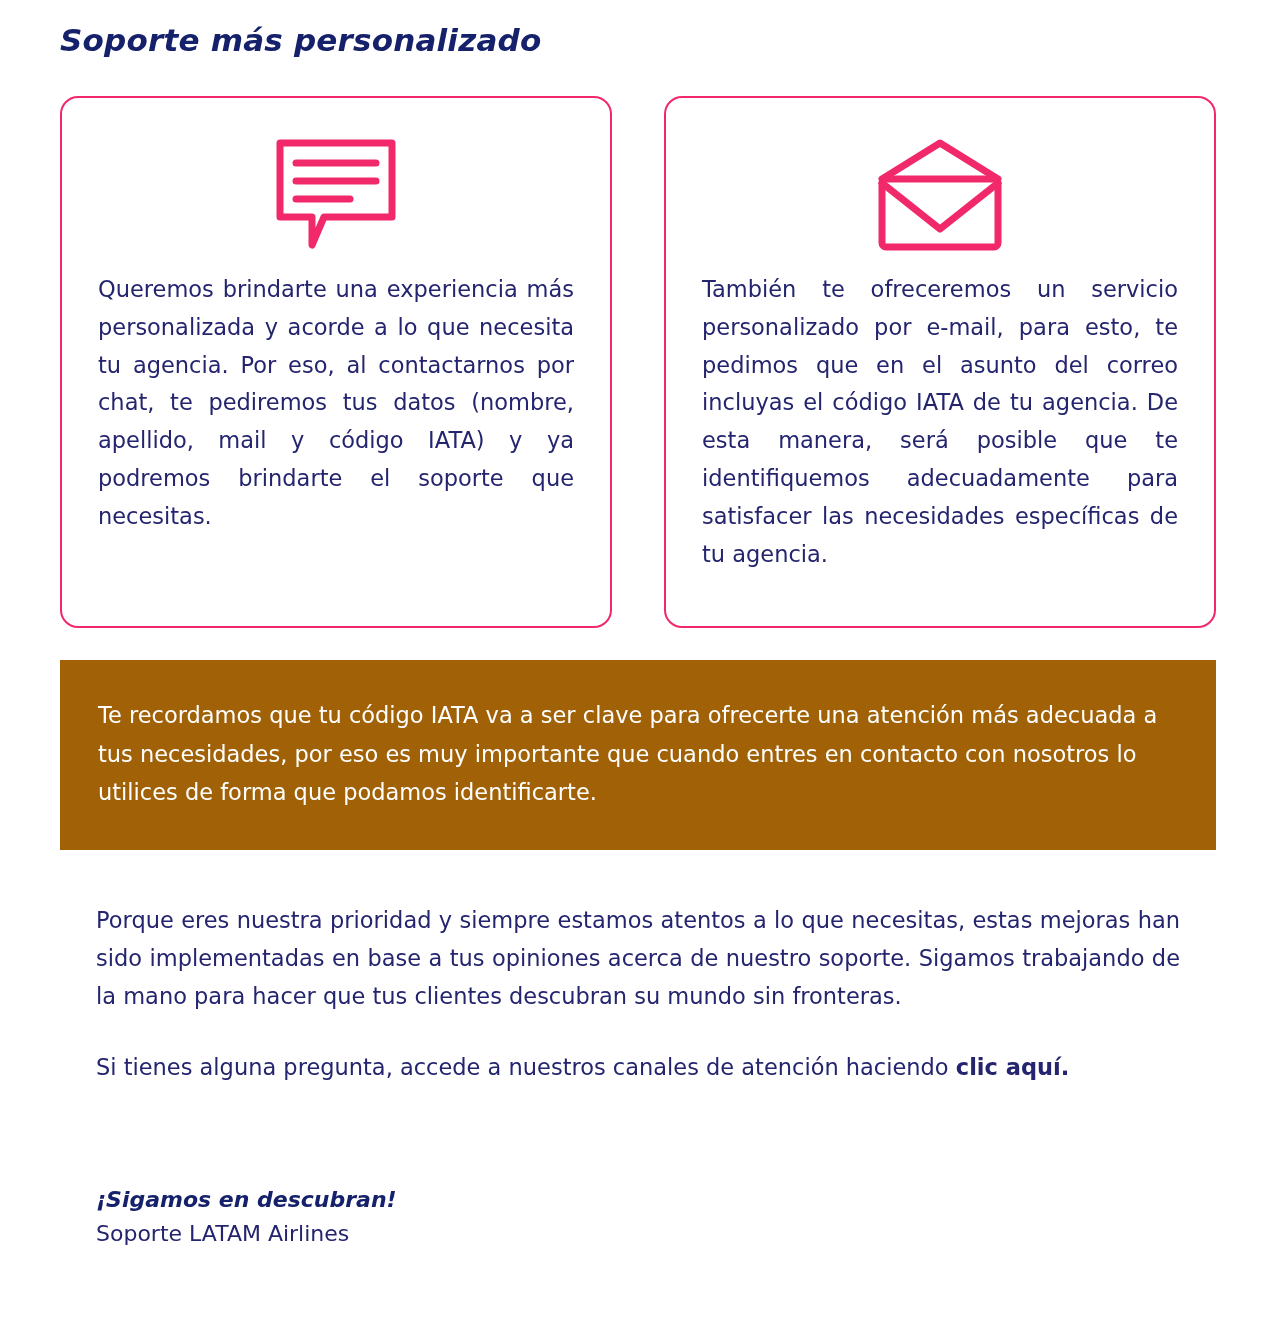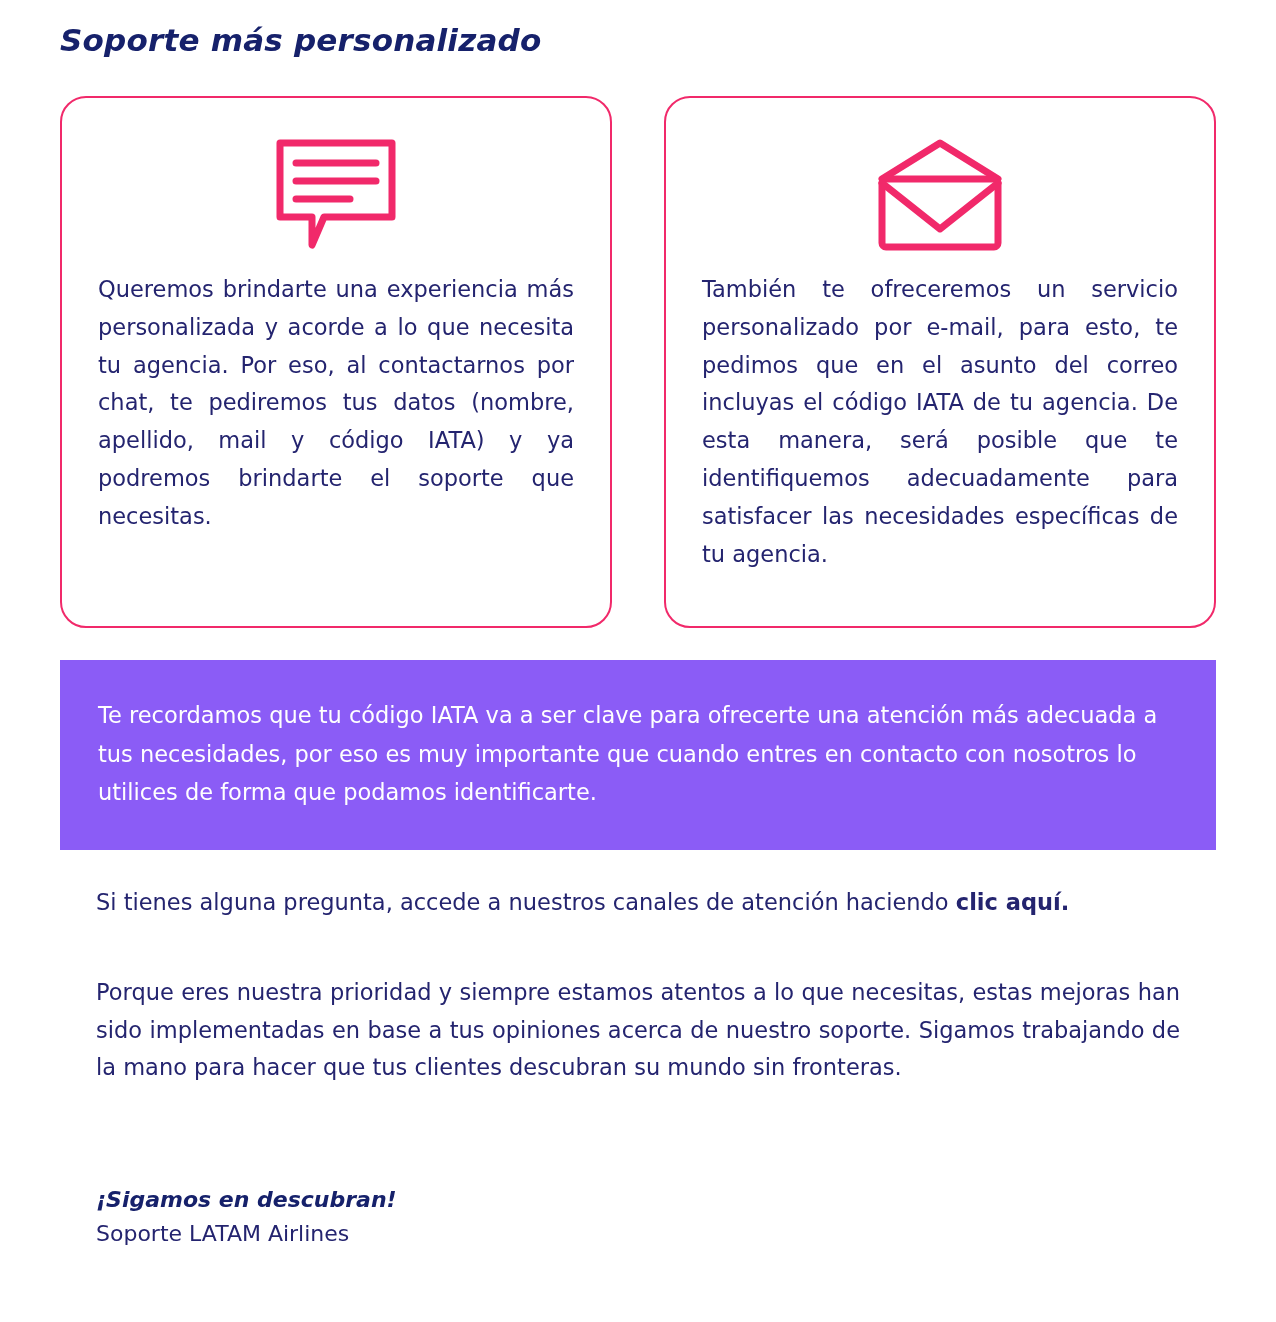--- a/index.html
+++ b/index.html
@@ -33,21 +33,21 @@
 
   
   .cards {
     display: flex;
     gap: 52px;
     margin-top: 38px;
   }
   .card {
     flex: 1 1 0;
     border: 2px solid #f1296a;
-    border-radius: 26px;
+    border-radius: 18px;
     box-sizing: border-box;
     min-height: 532px;
     padding: 34px 36px 30px 36px;
   }
   .card-icon {
     height: 125px;
     display: flex;
     align-items: center;
     justify-content: center;
   }
@@ -56,21 +56,21 @@
     font-size: 22.5px;
     line-height: 1.68;
     color: #24246f;
     text-align: justify;
     text-justify: inter-word;
   }
 
   
   .banner {
     margin-top: 32px;
-    background: #8b5cf6;
+    background: #a16207;
     color: #ffffff;
     box-sizing: border-box;
     padding: 36px 38px 38px 38px;
     min-height: 178px;
   }
   .banner-text {
     font-size: 22.5px;
     line-height: 1.72;
     color: #ffffff;
   }
@@ -138,24 +138,24 @@
       </div>
       <div class="card-text">También te ofreceremos un servicio personalizado por e-mail, para esto, te pedimos que en el asunto del correo incluyas el código IATA de tu agencia. De esta manera, será posible que te identifiquemos adecuadamente para satisfacer las necesidades específicas de tu agencia.</div>
     </div>
 
   </div>
 
   <div class="banner">
     <div class="banner-text">Te recordamos que tu código IATA va a ser clave para ofrecerte una atención más adecuada a tus necesidades, por eso es muy importante que cuando entres en contacto con nosotros lo utilices de forma que podamos identificarte.</div>
   </div>
 
+  <div class="body-copy">Porque eres nuestra prioridad y siempre estamos atentos a lo que necesitas, estas mejoras han sido implementadas en base a tus opiniones acerca de nuestro soporte. Sigamos trabajando de la mano para hacer que tus clientes descubran su mundo sin fronteras.</div>
+
   <div class="body-copy second">
     <span>Si tienes alguna pregunta, accede a nuestros canales de atención haciendo </span><b>clic aquí.</b>
   </div>
-
-  <div class="body-copy">Porque eres nuestra prioridad y siempre estamos atentos a lo que necesitas, estas mejoras han sido implementadas en base a tus opiniones acerca de nuestro soporte. Sigamos trabajando de la mano para hacer que tus clientes descubran su mundo sin fronteras.</div>
 
   <div class="signature">
     <div class="sig-line1">¡Sigamos en descubran!</div>
     <div class="sig-line2">Soporte LATAM Airlines</div>
   </div>
 
 </div>
 
 </body></html>

